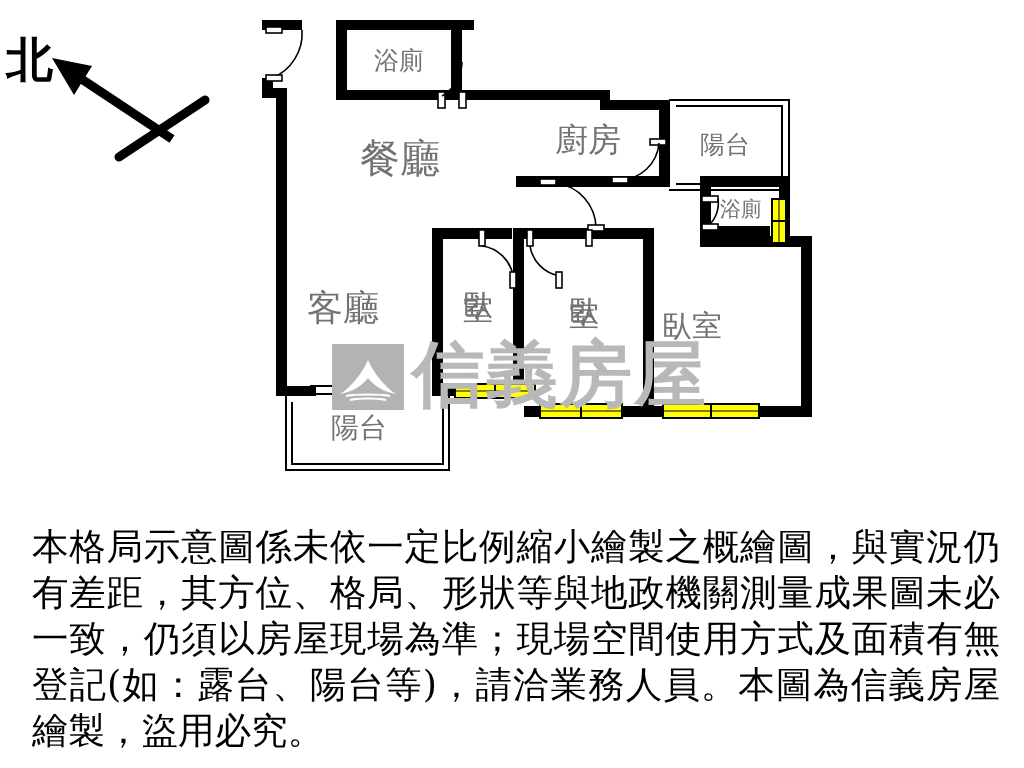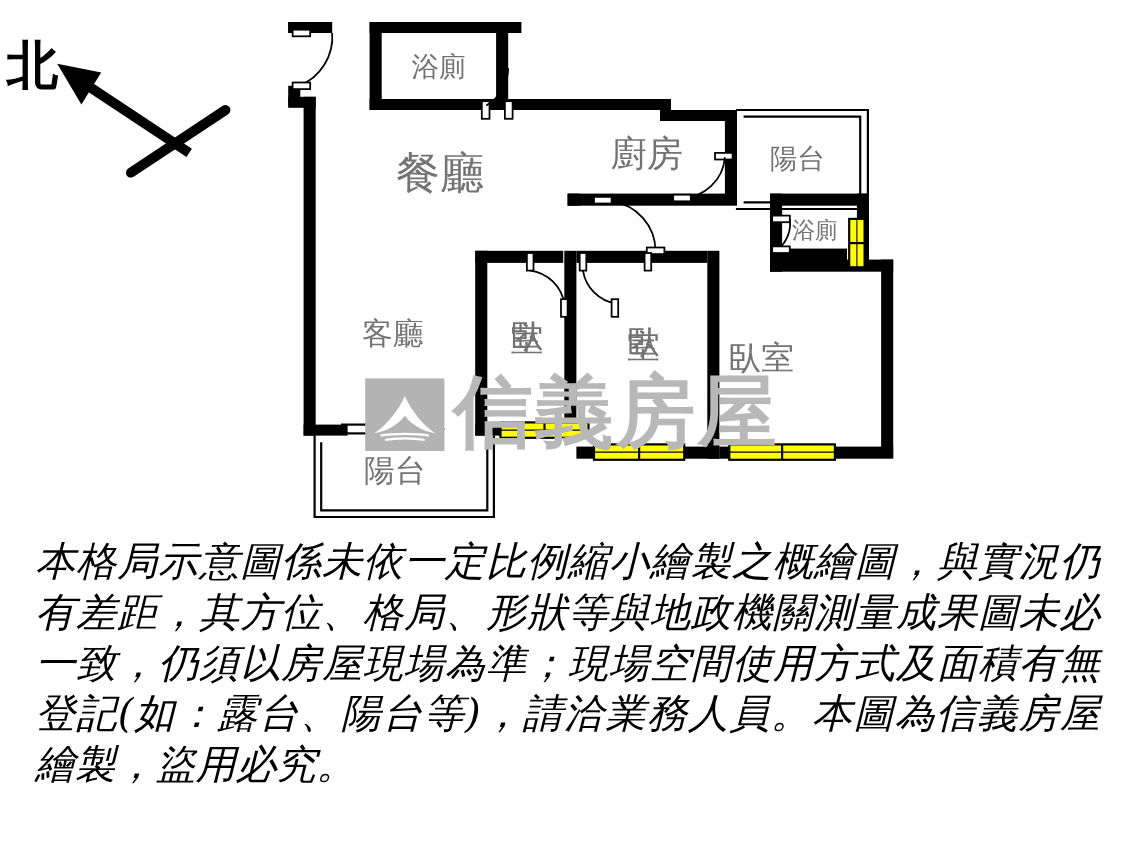--- a/index.html
+++ b/index.html
@@ -55,31 +55,30 @@
     line-height:1;white-space:pre;letter-spacing:2px;
   }
   #wm-notice{
     position:absolute;left:352px;top:408px;
     font-family:"DejaVu Serif","Liberation Serif",serif;
     font-size:12px;color:#d8d8d8;white-space:pre;letter-spacing:1px;
   }
 
   
   #disclaimer{
-    position:absolute;left:32px;top:488px;width:968px;
+    position:absolute;left:32px;top:524px;width:968px;
     font-family:"DejaVu Serif","Liberation Serif",serif;
     font-size:36.5px;
     line-height:1.26;
     color:#000;
     text-align:justify;
     text-align-last:left;
     letter-spacing:0px;
     white-space:pre-wrap;
     word-break:break-all;
-    font-style:italic;
   }
 </style>
 </head>
 <body>
 
 <div id="root">
 
   <div id="plan">
     <svg width="1024" height="490" viewBox="0 0 1024 490">
 
@@ -234,21 +233,21 @@
     <div class="rlabel" style="left:336px;top:48px;width:126px;font-size:25px;">浴廁</div>
 
     <div class="rlabel" style="left:528px;top:123px;width:120px;font-size:33px;">廚房</div>
 
     <div class="rlabel" style="left:330px;top:138px;width:140px;font-size:40px;">餐廳</div>
 
     <div class="rlabel" style="left:686px;top:132px;width:78px;font-size:25px;">陽台</div>
 
     <div class="rlabel" style="left:708px;top:199px;width:66px;font-size:21px;">浴廁</div>
 
-    <div class="rlabel" style="left:294px;top:290px;width:126px;font-size:28px;">客廳</div>
+    <div class="rlabel" style="left:280px;top:290px;width:126px;font-size:36px;">客廳</div>
 
     <div class="rlabel vert" style="left:463px;top:268px;width:30px;font-size:30px;">臥室</div>
 
     <div class="rlabel vert" style="left:569px;top:274px;width:30px;font-size:30px;">臥室</div>
 
     <div class="rlabel" style="left:632px;top:311px;width:120px;font-size:30px;">臥室</div>
 
     <div class="rlabel" style="left:315px;top:414px;width:88px;font-size:28px;">陽台</div>
 
     <div id="north-label">北</div>

